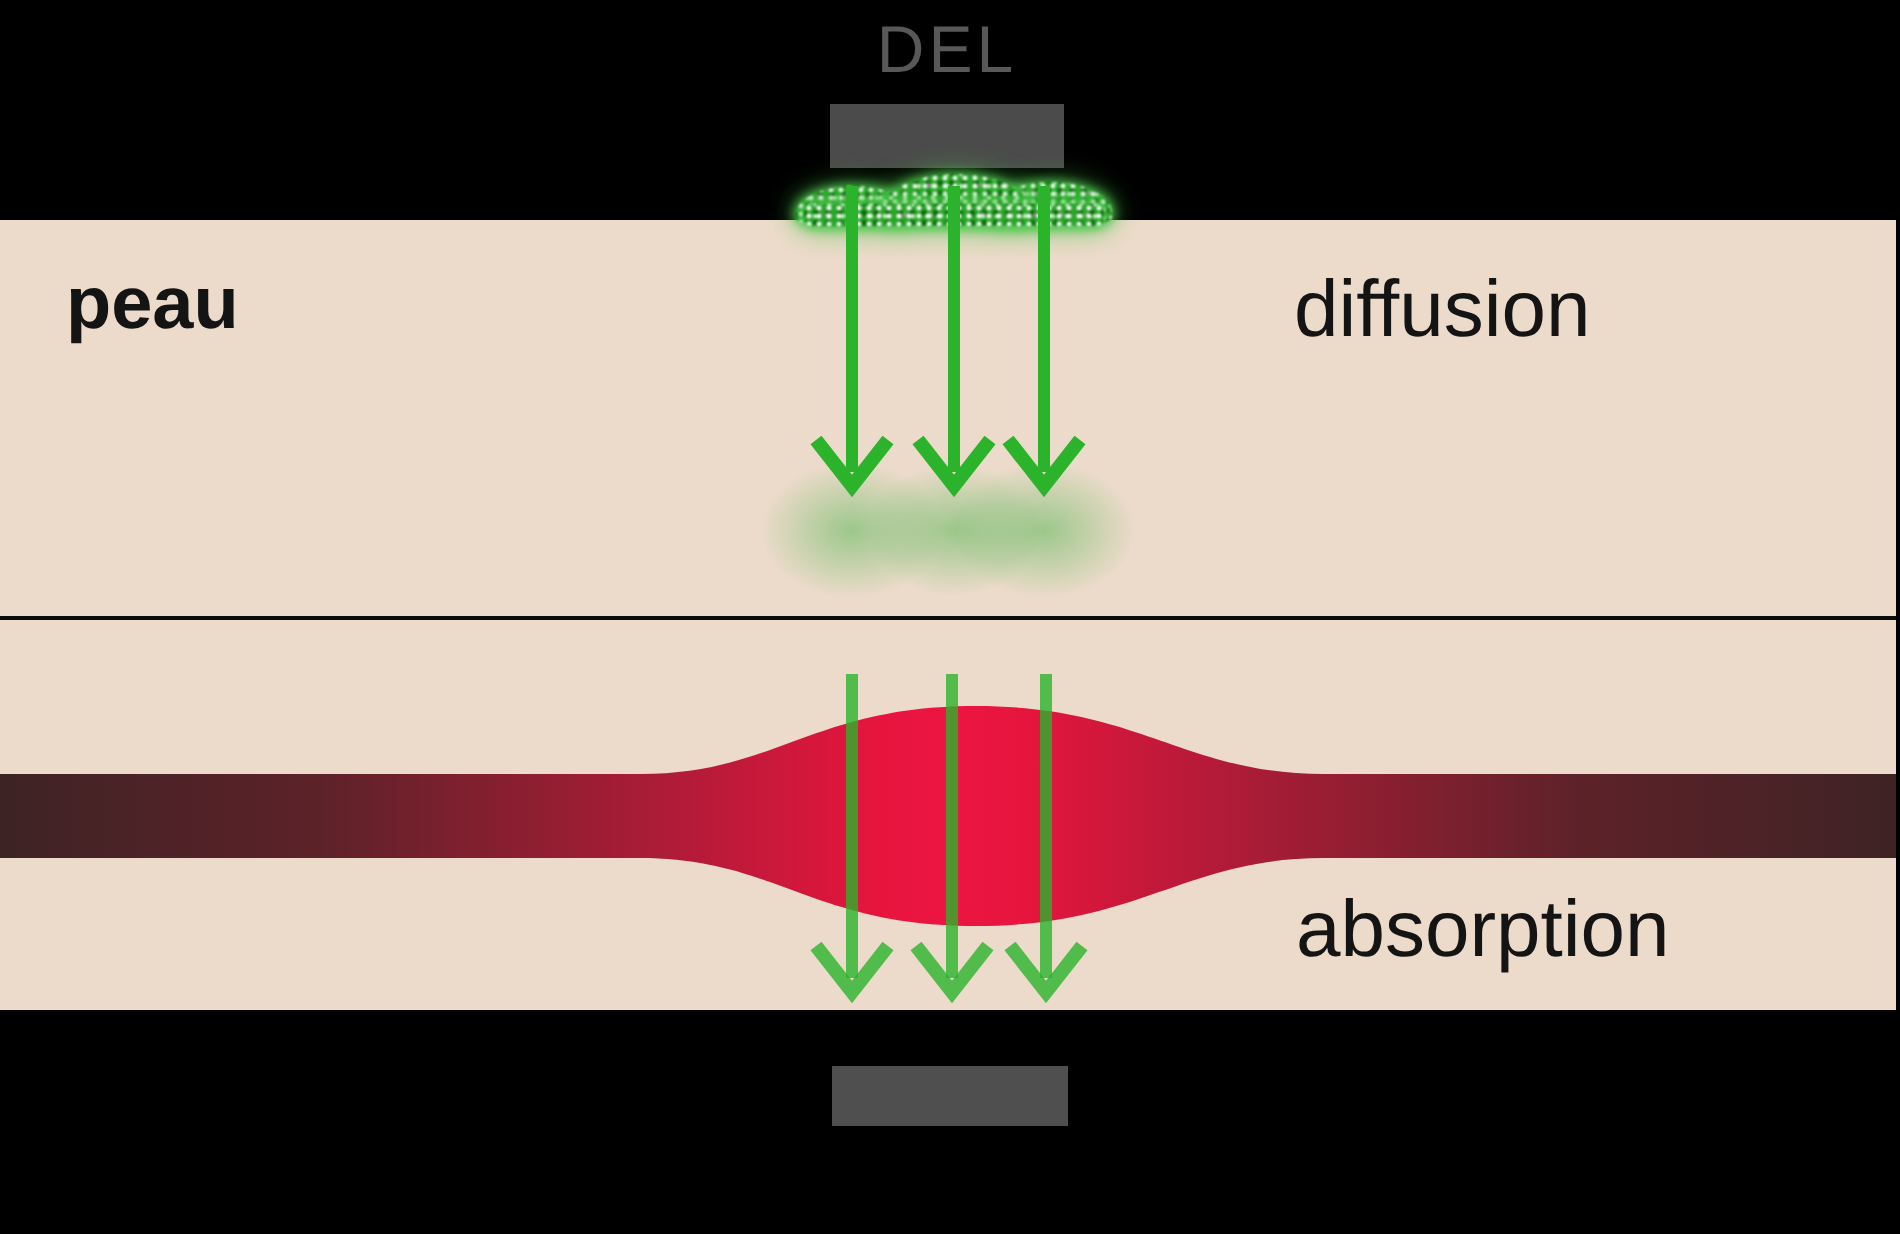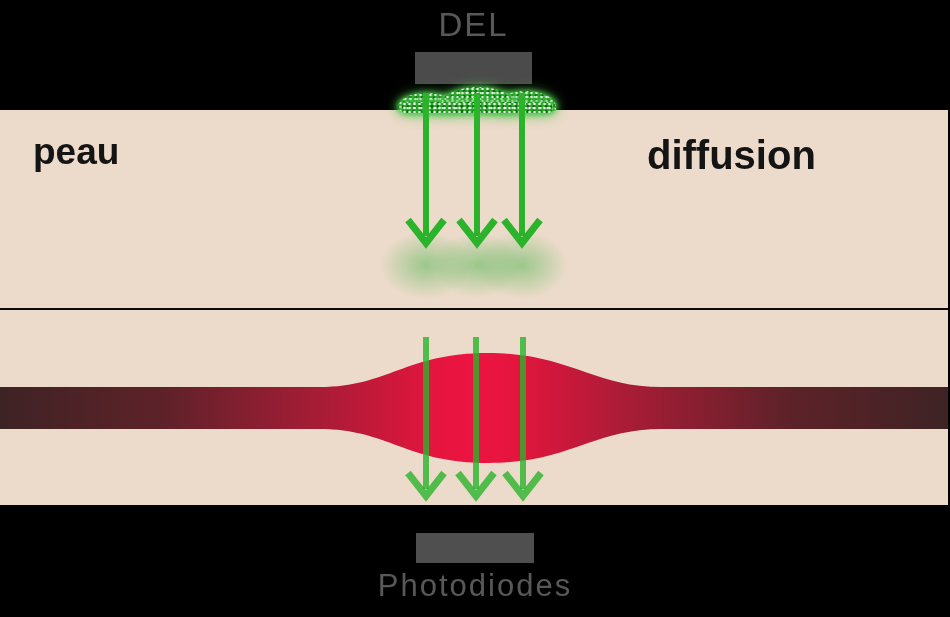--- a/index.html
+++ b/index.html
@@ -26,21 +26,21 @@
   .skin-band{position:absolute;left:0;width:950px;background:var(--skin);}
   .skin-upper{top:110px;height:198px;}
   .skin-lower{top:310px;height:195px;}
   .divider{position:absolute;left:0;top:308px;width:950px;height:2px;background:#0b0b0b;}
   .right-edge{position:absolute;right:0;top:110px;width:2px;height:395px;background:var(--background);}
 
   
   .lbl{position:absolute;white-space:nowrap;}
   .lbl-del{top:6px;left:415px;width:117px;text-align:center;font-size:33px;letter-spacing:2px;color:var(--label-gray);}
   .lbl-peau{top:131px;left:33px;font-size:37px;color:var(--text-dark);font-weight:bold;}
-  .lbl-diffusion{top:133px;left:647px;font-size:40px;color:var(--text-dark);font-weight:bold;}
+  .lbl-diffusion{top:133px;left:647px;font-size:40px;color:var(--text-dark);}
   .lbl-absorption{top:443px;left:648px;font-size:40px;color:var(--text-dark);}
   .lbl-photodiodes{top:568px;left:0;width:950px;text-align:center;font-size:31px;letter-spacing:2px;color:var(--label-gray);}
 
   
   .led-rect{position:absolute;left:415px;top:52px;width:117px;height:32px;background:var(--led-gray);}
   .pd-rect{position:absolute;left:416px;top:533px;width:118px;height:30px;background:#4f4f4f;}
 
   
   .glow-band{position:absolute;left:398px;top:86px;width:158px;height:27px;}
   .speckle{
@@ -147,18 +147,18 @@
       </g>
       <g>
         <line x1="523" y1="337" x2="523" y2="489" stroke-width="6"></line>
         <polyline points="505,473 523,496 541,473" stroke-width="7"></polyline>
       </g>
     </g>
   </svg>
 
   <div class="lbl lbl-peau">peau</div>
   <div class="lbl lbl-diffusion">diffusion</div>
+  <div class="lbl lbl-absorption">absorption</div>
 
   <div class="pd-rect"></div>
-  <div class="lbl lbl-photodiodes">Photodiodes</div>
 
   <div class="right-edge"></div>
 </div>
 
 </body></html>

